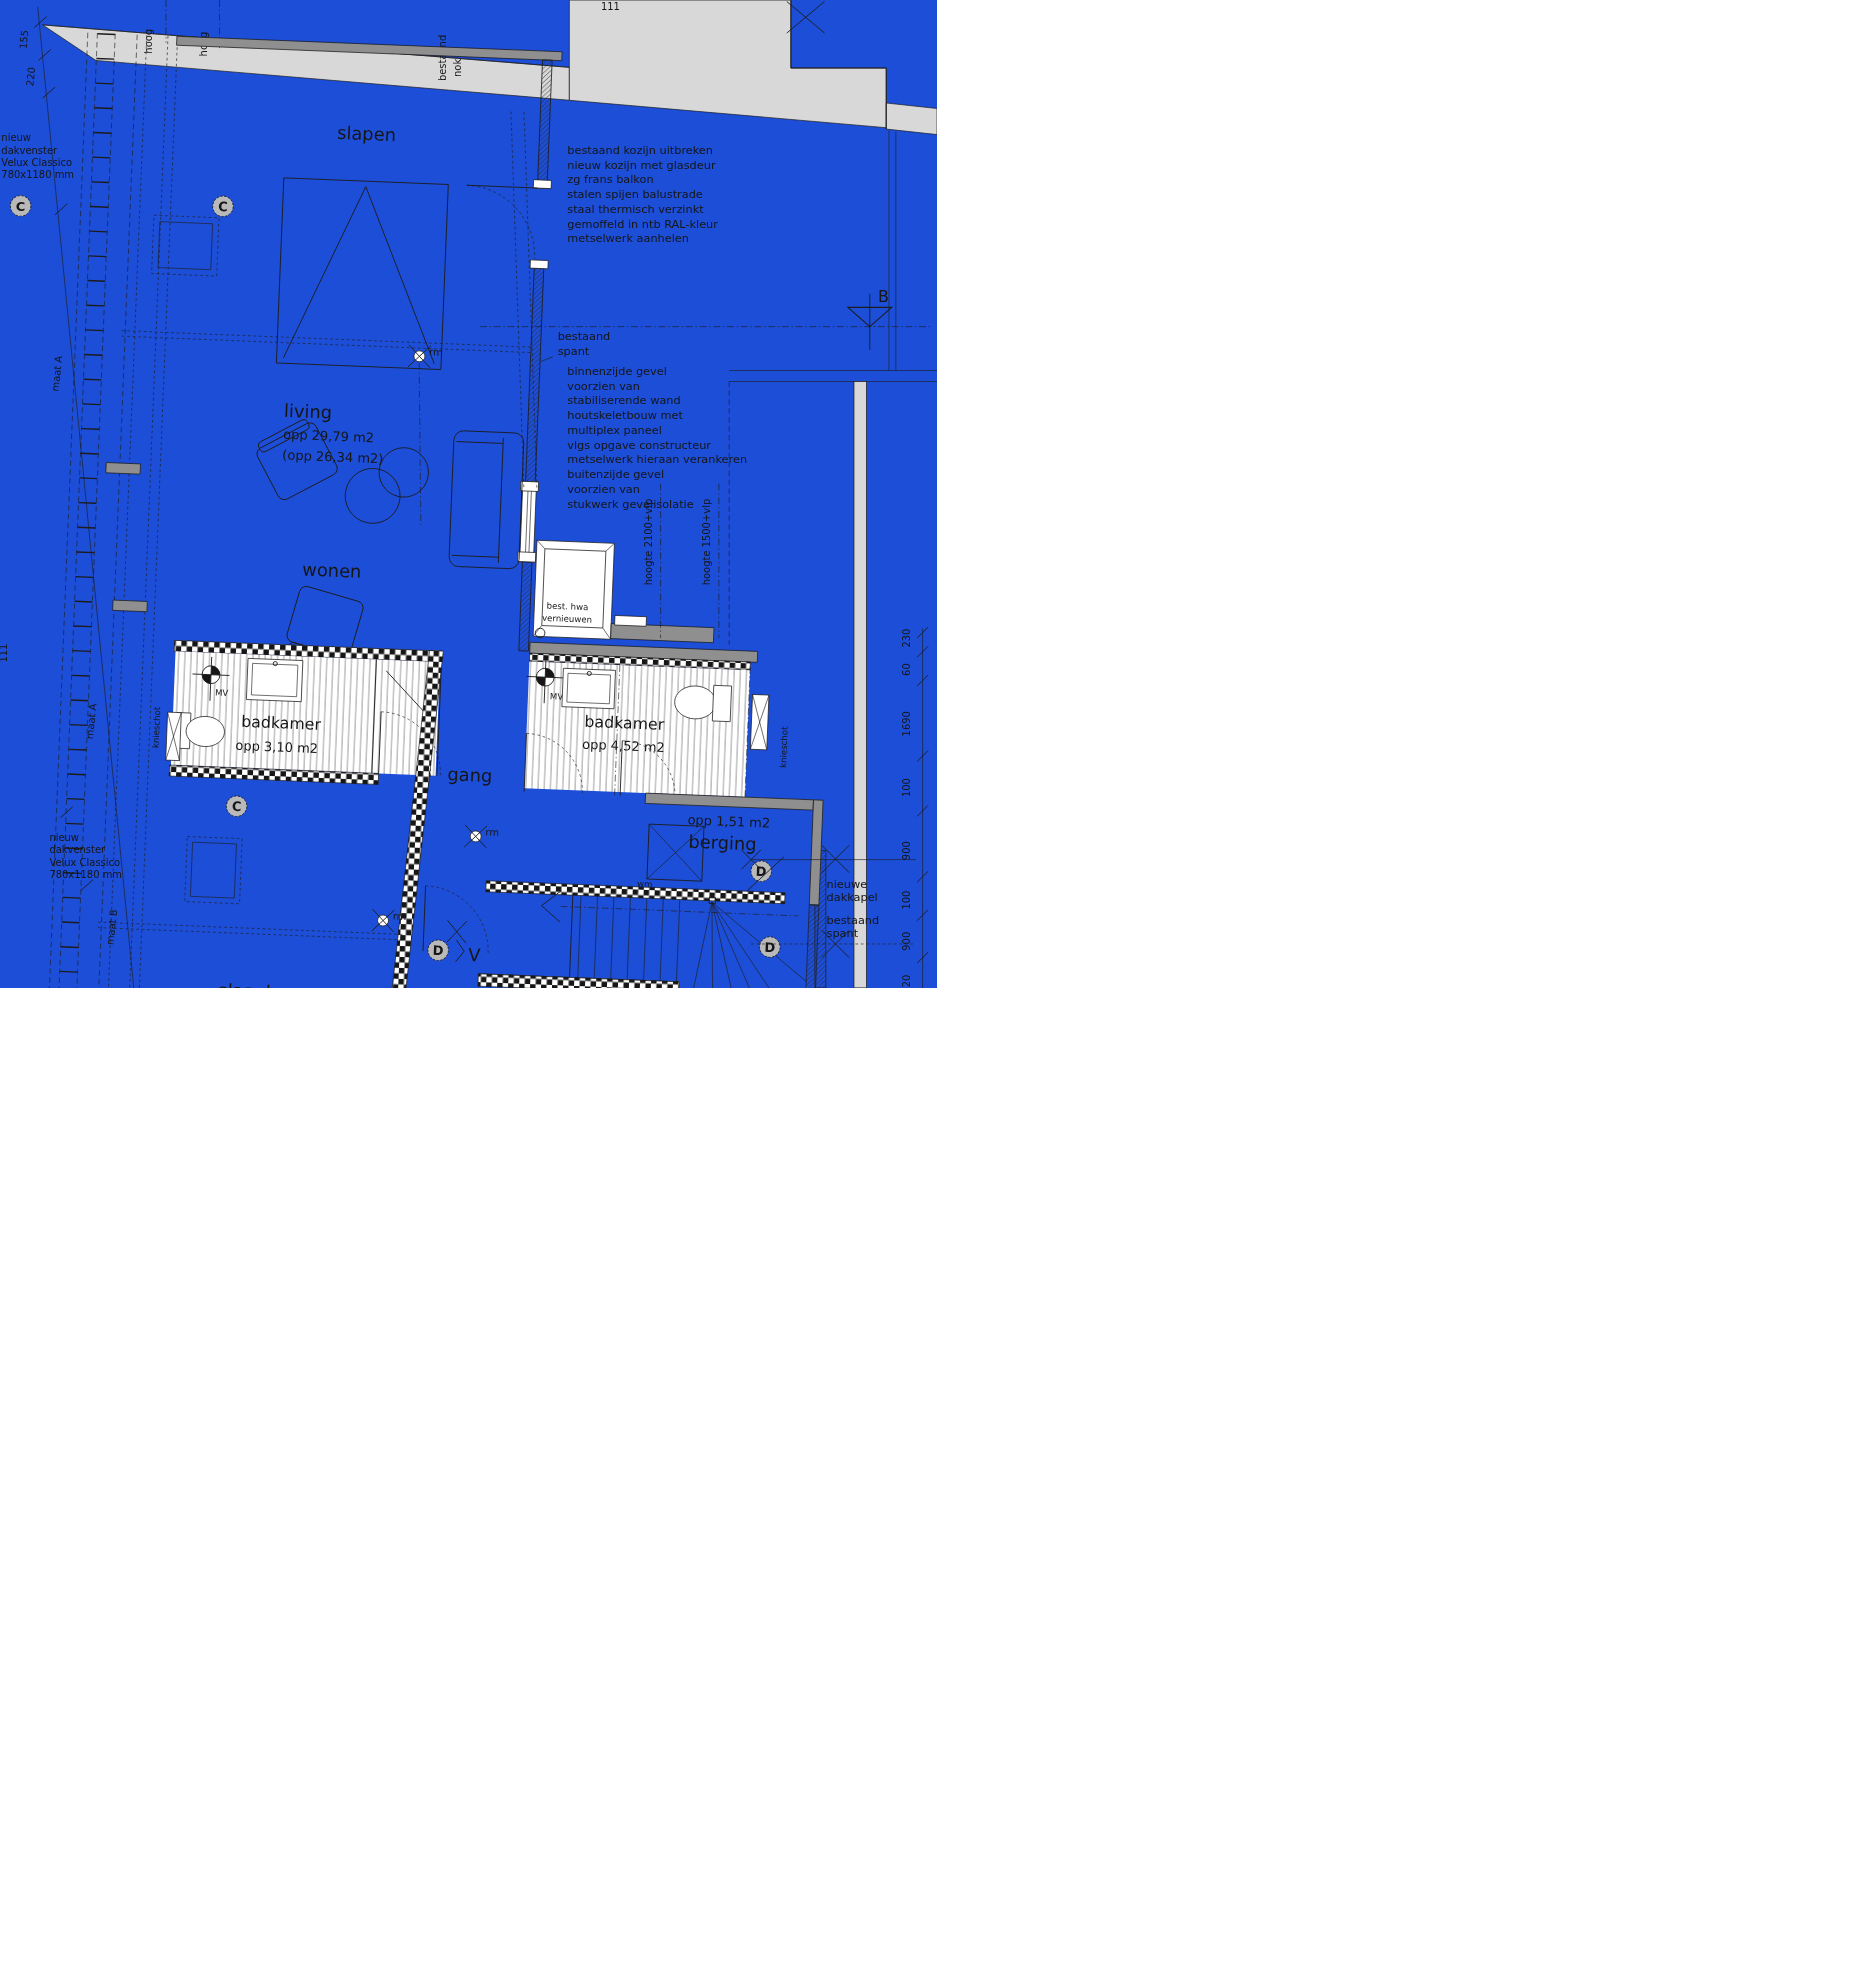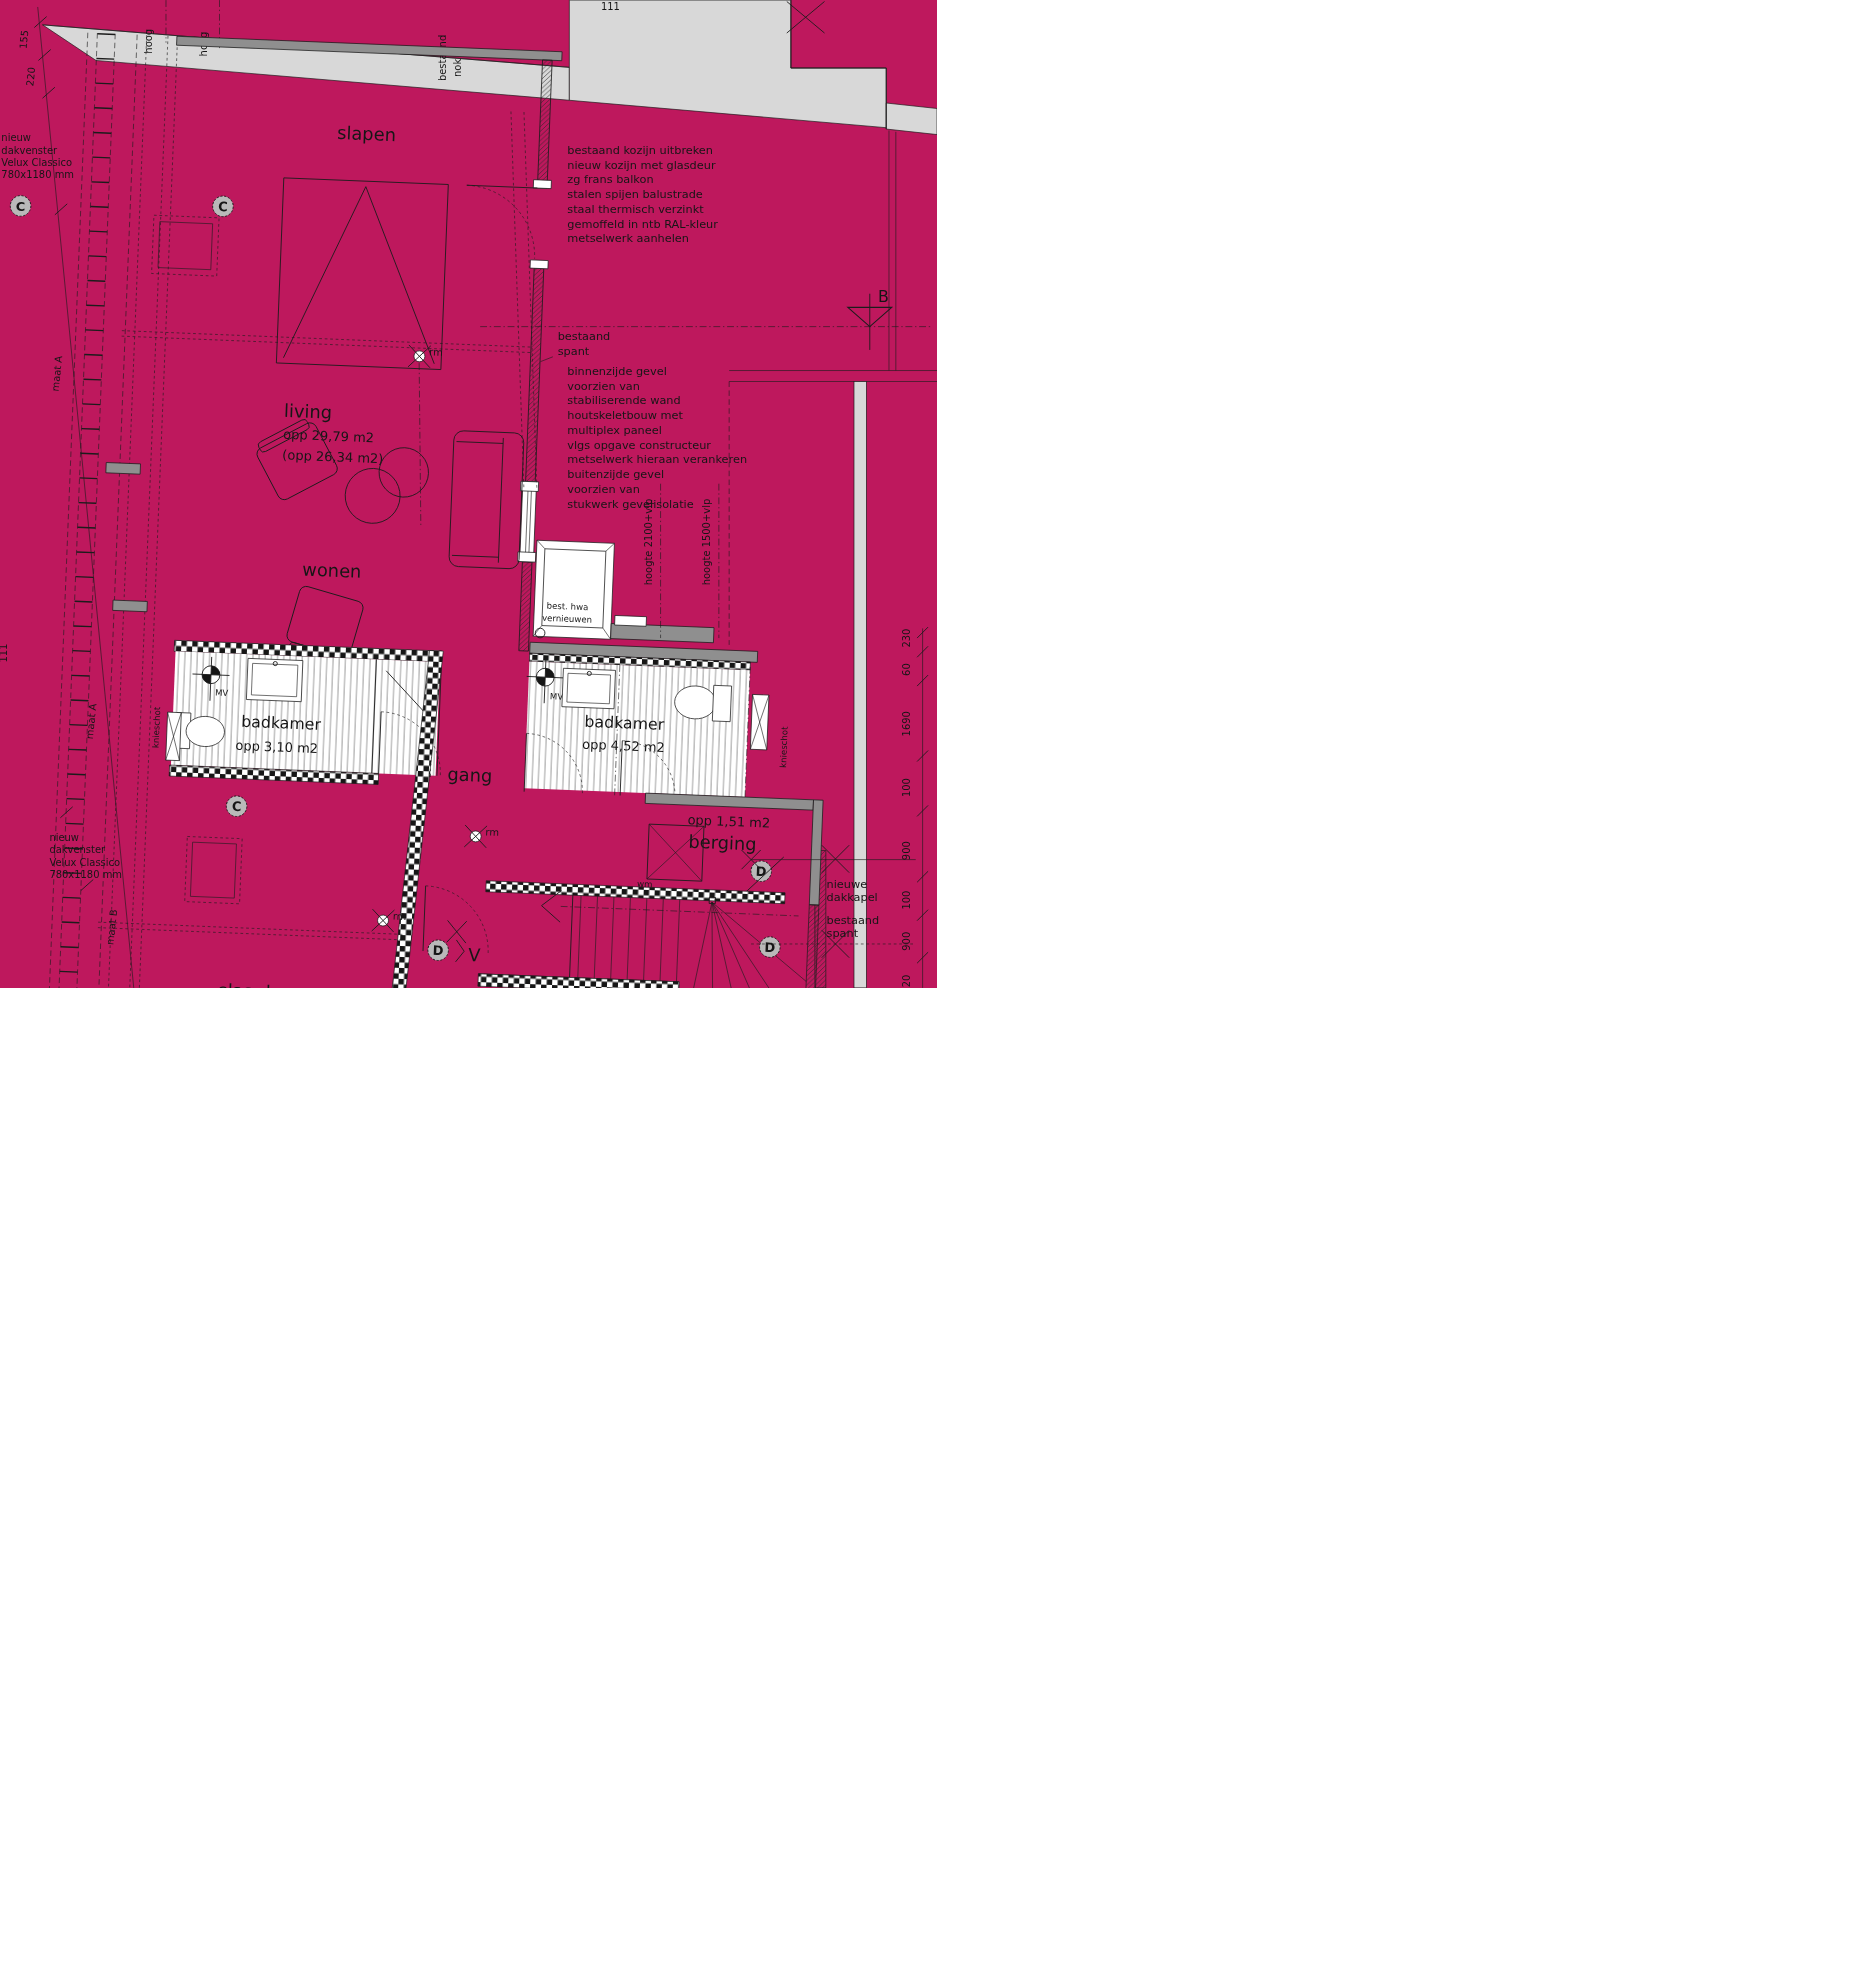--- a/index.html
+++ b/index.html
@@ -1,16 +1,16 @@
 <!DOCTYPE html>
 <html style="font-size:11px"><head>
 <meta charset="utf-8">
 <style>
   html,body{margin:0;padding:0;background:#fff;}
-  #page{position:relative;width:937px;height:988px;background:#be185d;overflow:hidden;}
+  #page{position:relative;width:937px;height:988px;background:#1d4ed8;overflow:hidden;}
   svg{display:block}
   text{font-family:"DejaVu Sans","Liberation Sans",sans-serif;fill:#161616;}
   .t27{font-size:26px}.t20{font-size:19px}.t16{font-size:16.5px}
   .t15{font-size:14.5px}.t13{font-size:12.5px}.t24{font-size:23px}.bold{font-weight:bold}
   .w{stroke:#1c1c1c;fill:none;stroke-width:1.3}
   .thin{stroke:#1c1c1c;fill:none;stroke-width:.9}
   .dash{stroke-dasharray:8 5}
   .dashs{stroke-dasharray:4 4}
   .dd2{stroke-dasharray:10 4 2 4}
   .grayfill{fill:#d8d8d8;stroke:#1c1c1c;stroke-width:1}

